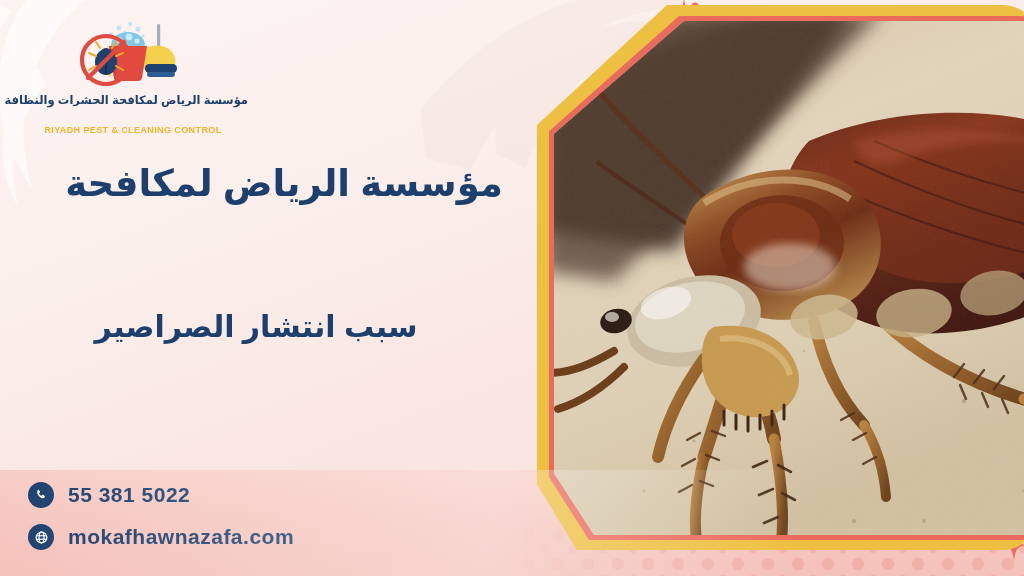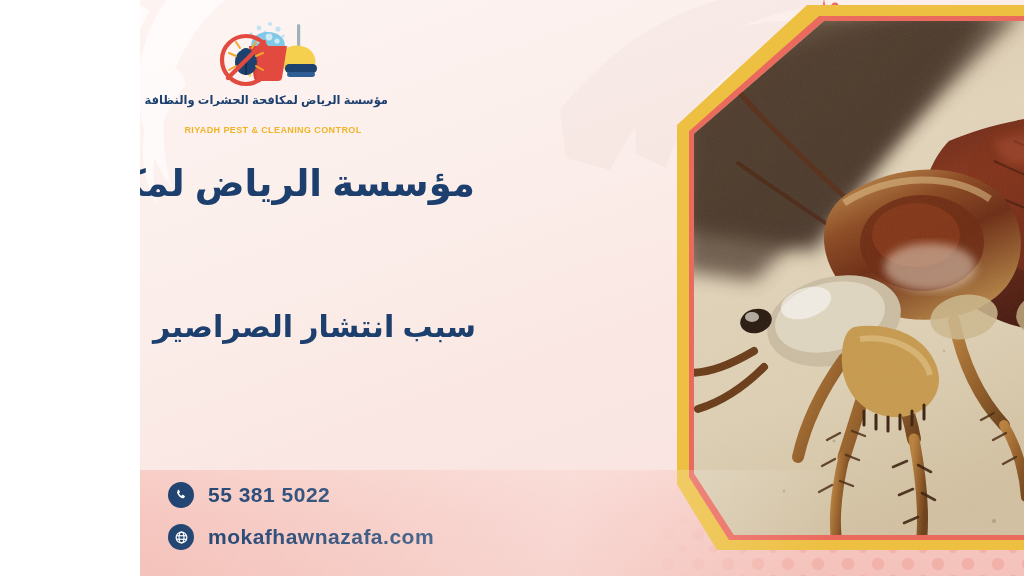--- a/index.html
+++ b/index.html
@@ -4,21 +4,21 @@
 <title>Riyadh Pest &amp; Cleaning Control Banner</title>
 <style>
   * { margin:0; padding:0; box-sizing:border-box; }
   html, body {
     width:1024px; height:576px;
     font-family:"Liberation Sans", "DejaVu Sans", sans-serif;
     overflow:hidden;
   }
   #banner {
     position:relative;
-    width:884px; height:576px;
+    width:1024px; height:576px;
     background:linear-gradient(160deg,#fdf4f2 0%,#fbeeea 35%,#fae6e2 60%,#f8e2df 100%);
     overflow:hidden;
   }
 
   
   .bg-leaf-left {
     position:absolute; left:-60px; top:-40px; width:260px; height:260px;
     pointer-events:none; opacity:.75;
   }
   .bg-leaf-top {
@@ -52,28 +52,28 @@
     letter-spacing:0; white-space:nowrap; line-height:1.2;
   }
   .logo-en {
     margin-top:17px;
     font-size:9px; font-weight:bold; color:#f0b429;
     letter-spacing:.4px; white-space:nowrap; direction:ltr;
   }
 
   
   .headline {
-    position:absolute; right:548px; top:160px; width:440px;
+    position:absolute; right:520px; top:160px; width:440px;
     text-align:center; direction:rtl;
     font-size:37px; font-weight:bold; line-height:1.32;
     color:#1c3f6e; letter-spacing:0;
   }
   .subhead {
     position:absolute; right:548px; top:307px; width:440px;
-    text-align:right; direction:rtl;
+    text-align:center; direction:rtl;
     font-size:30px; font-weight:bold; line-height:1.34;
     color:#1c3f6e;
   }
 
   
   .contact {
     position:absolute; left:28px; top:482px; direction:ltr;
   }
   .contact-row {
     display:flex; align-items:center; gap:14px;

